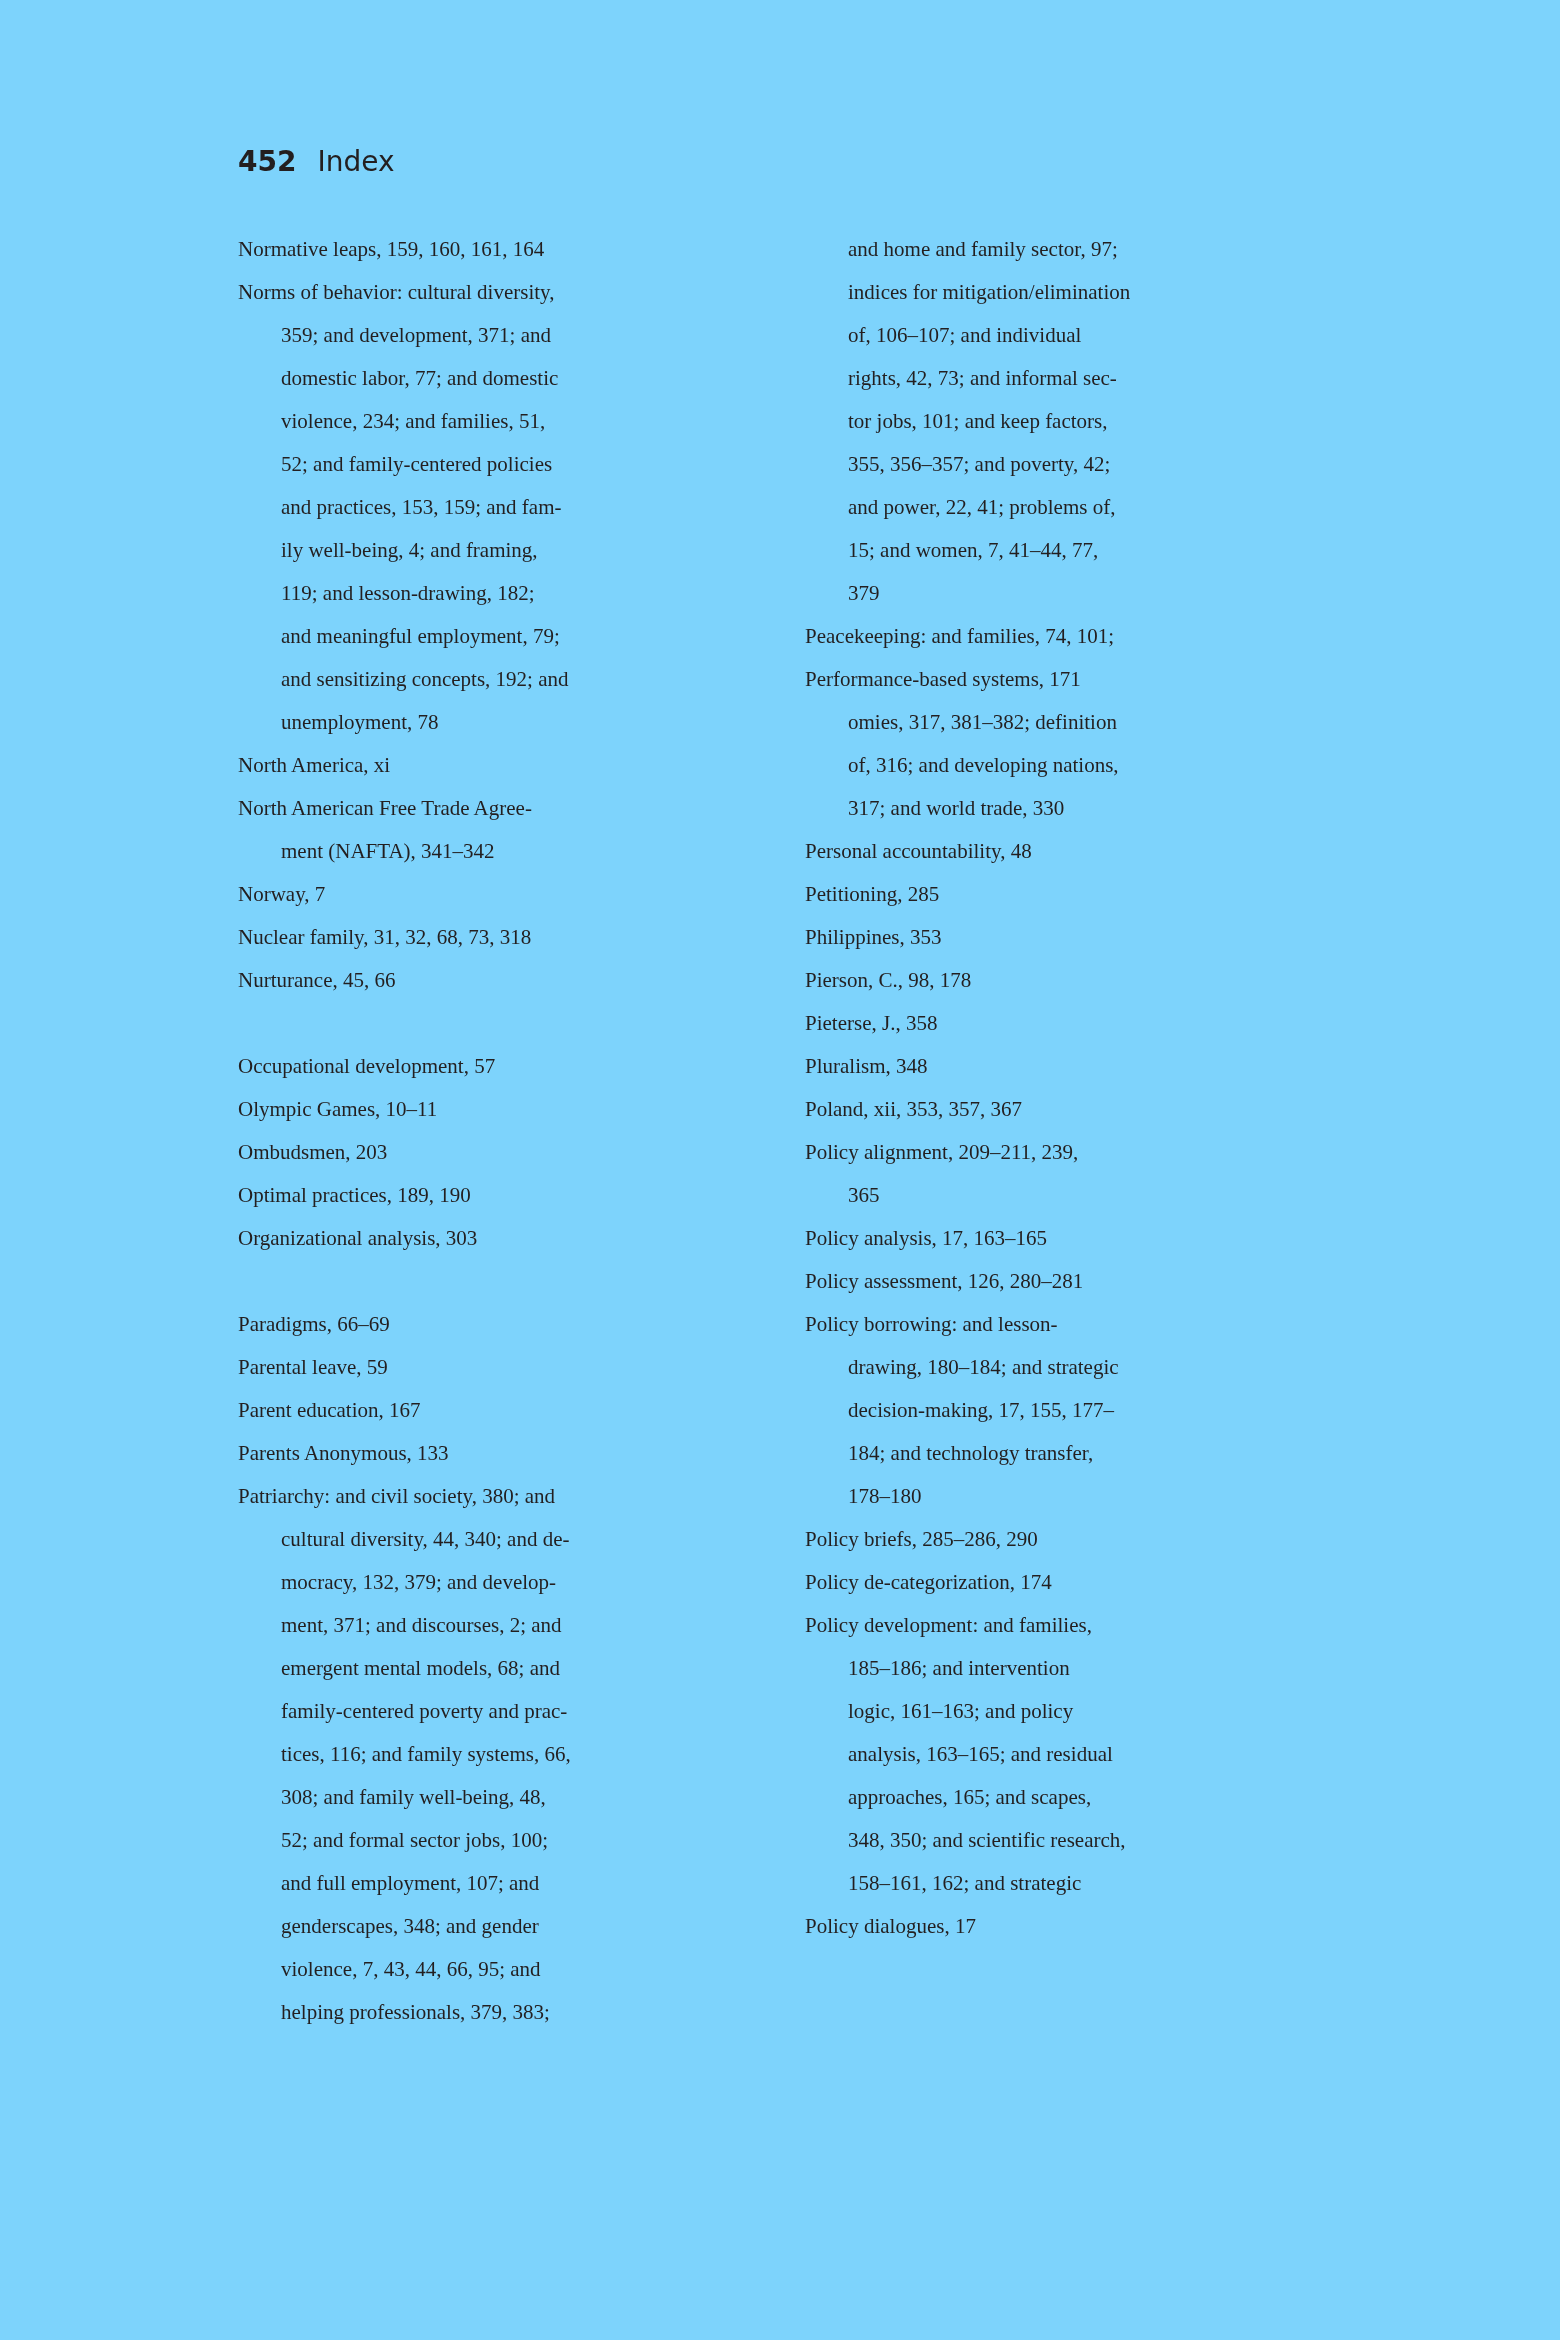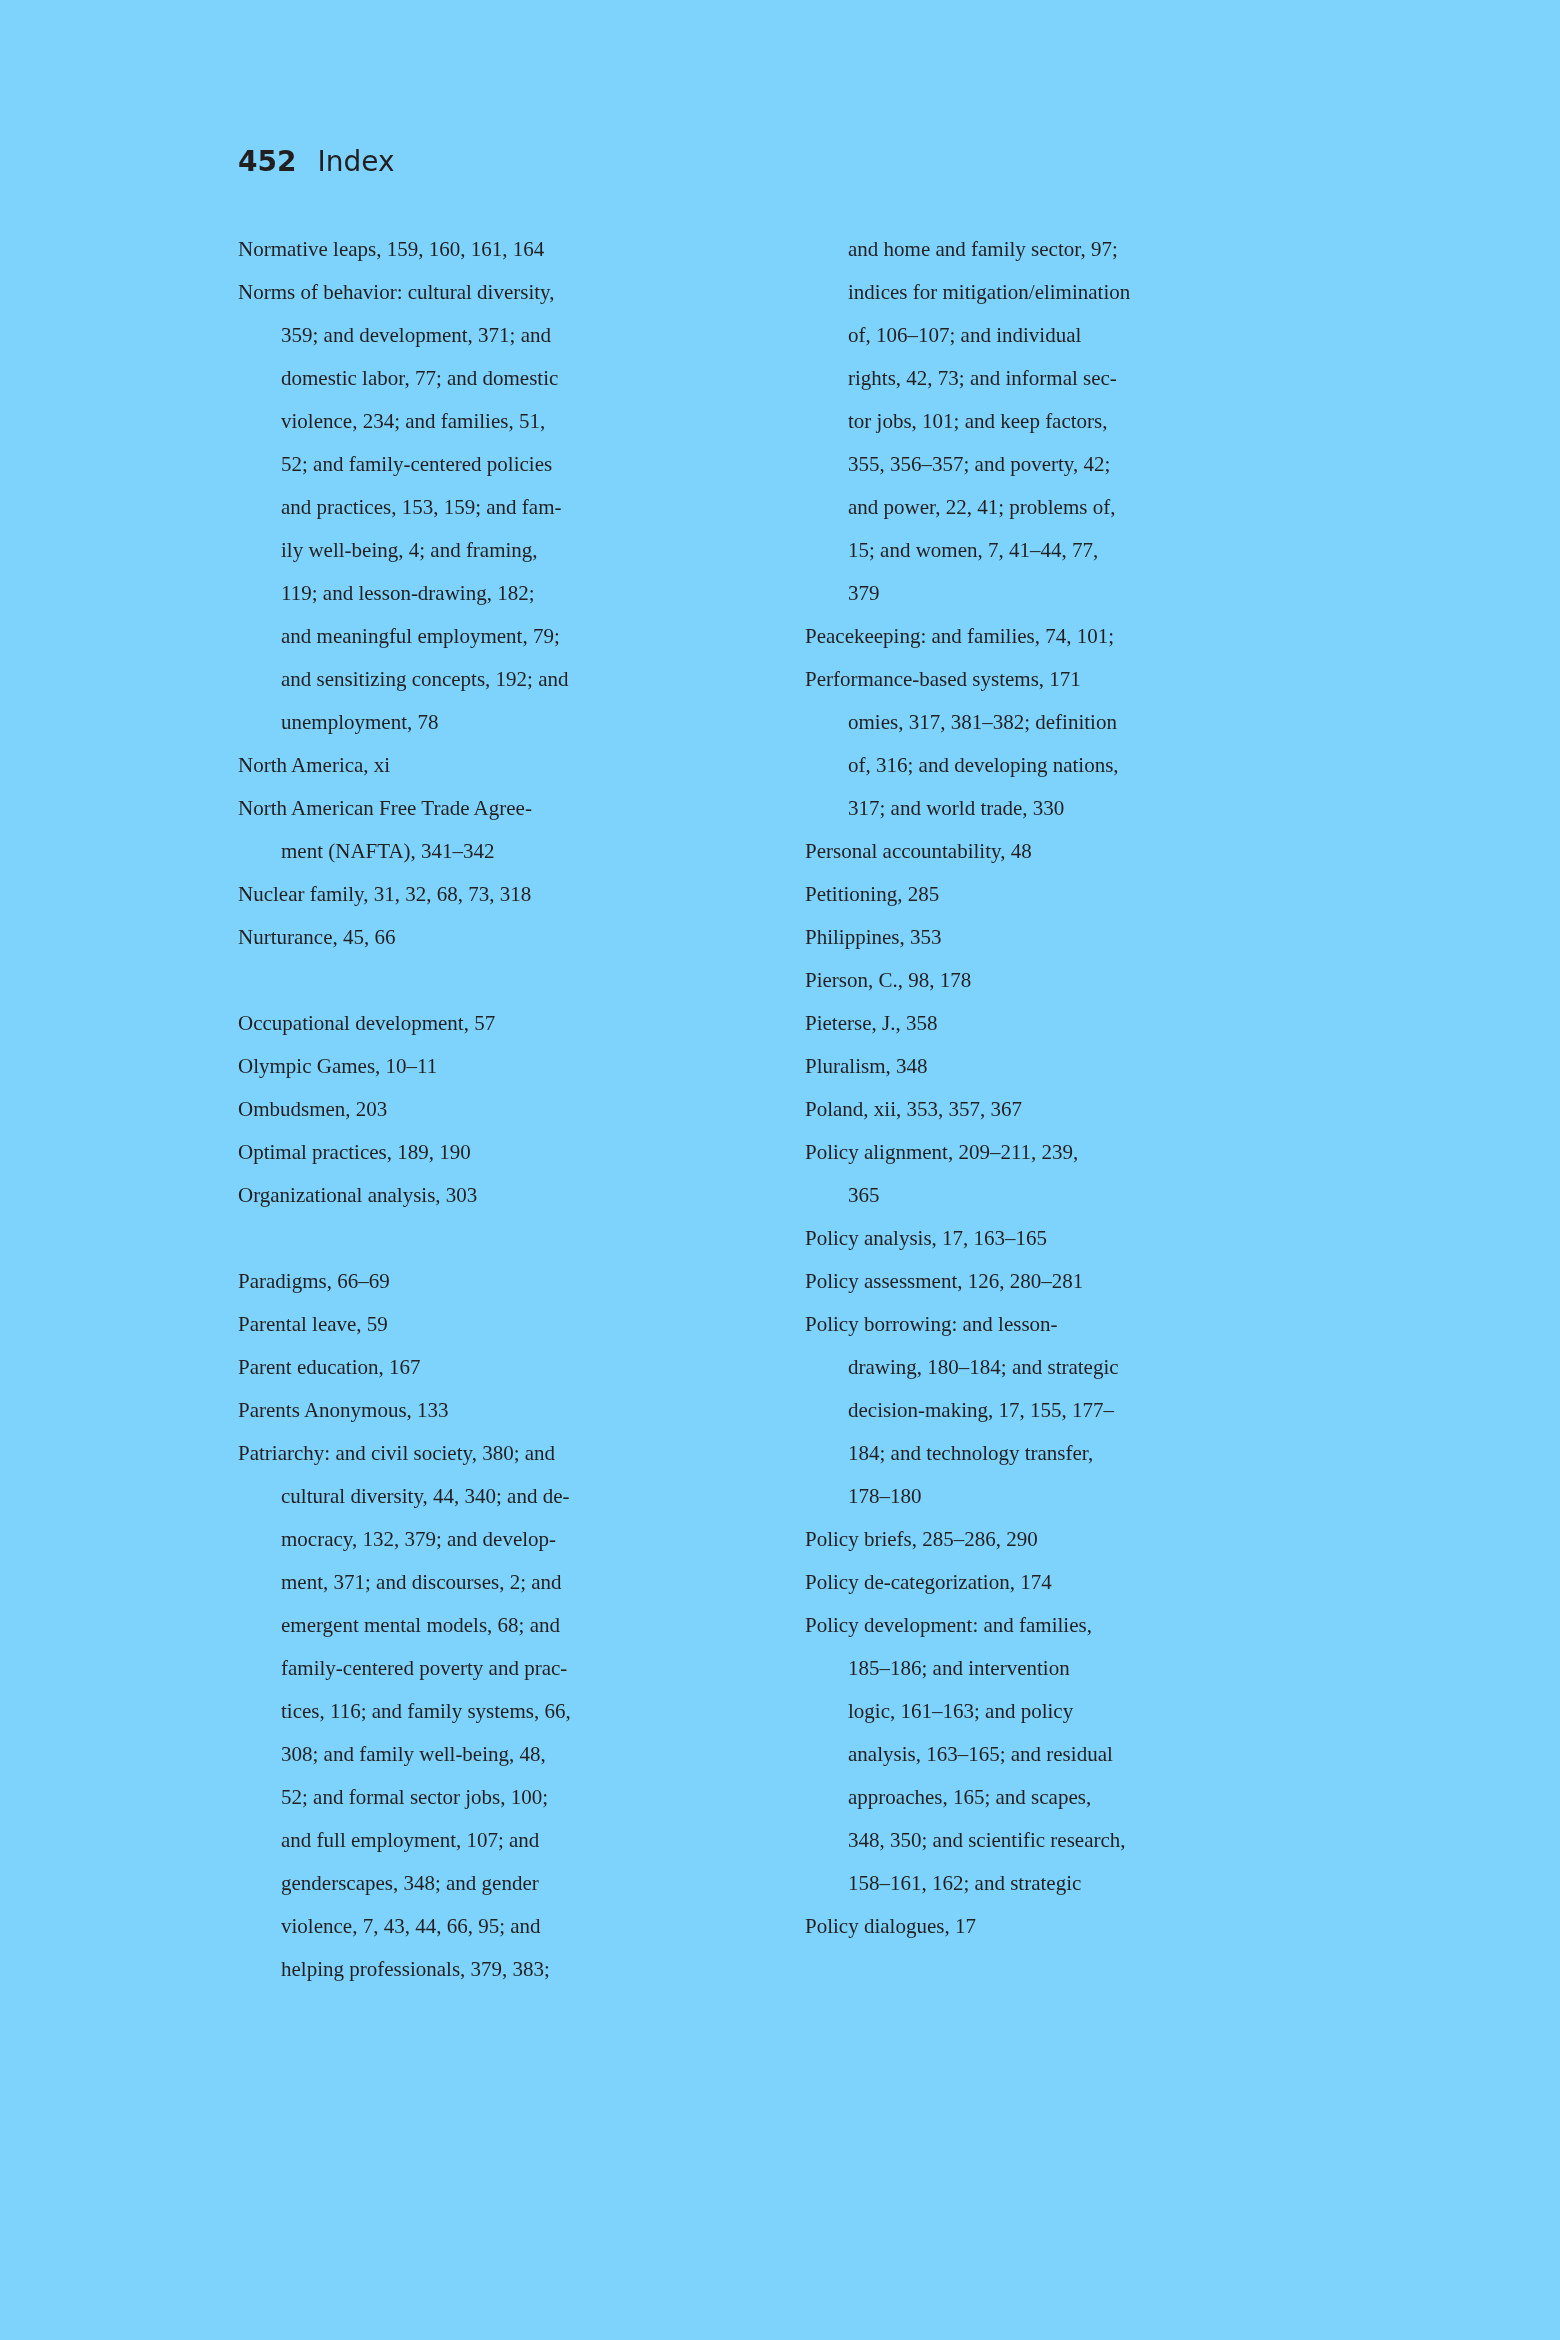--- a/index.html
+++ b/index.html
@@ -39,20 +39,23 @@
         <span class="line indent">and meaningful employment, 79;</span>
         <span class="line indent">and sensitizing concepts, 192; and</span>
         <span class="line indent">unemployment, 78</span>
       </div>
       <div>
         <span class="line">North America, xi</span>
       </div>
       <div>
         <span class="line">North American Free Trade Agree-</span>
         <span class="line indent">ment (NAFTA), 341–342</span>
+      </div>
+      <div>
+        <span class="line">Norway, 7</span>
       </div>
       <div>
         <span class="line">Nuclear family, 31, 32, 68, 73, 318</span>
       </div>
       <div>
         <span class="line">Nurturance, 45, 66</span>
       </div>
       <div class="gap"></div>
       <div>
         <span class="line">Occupational development, 57</span>

